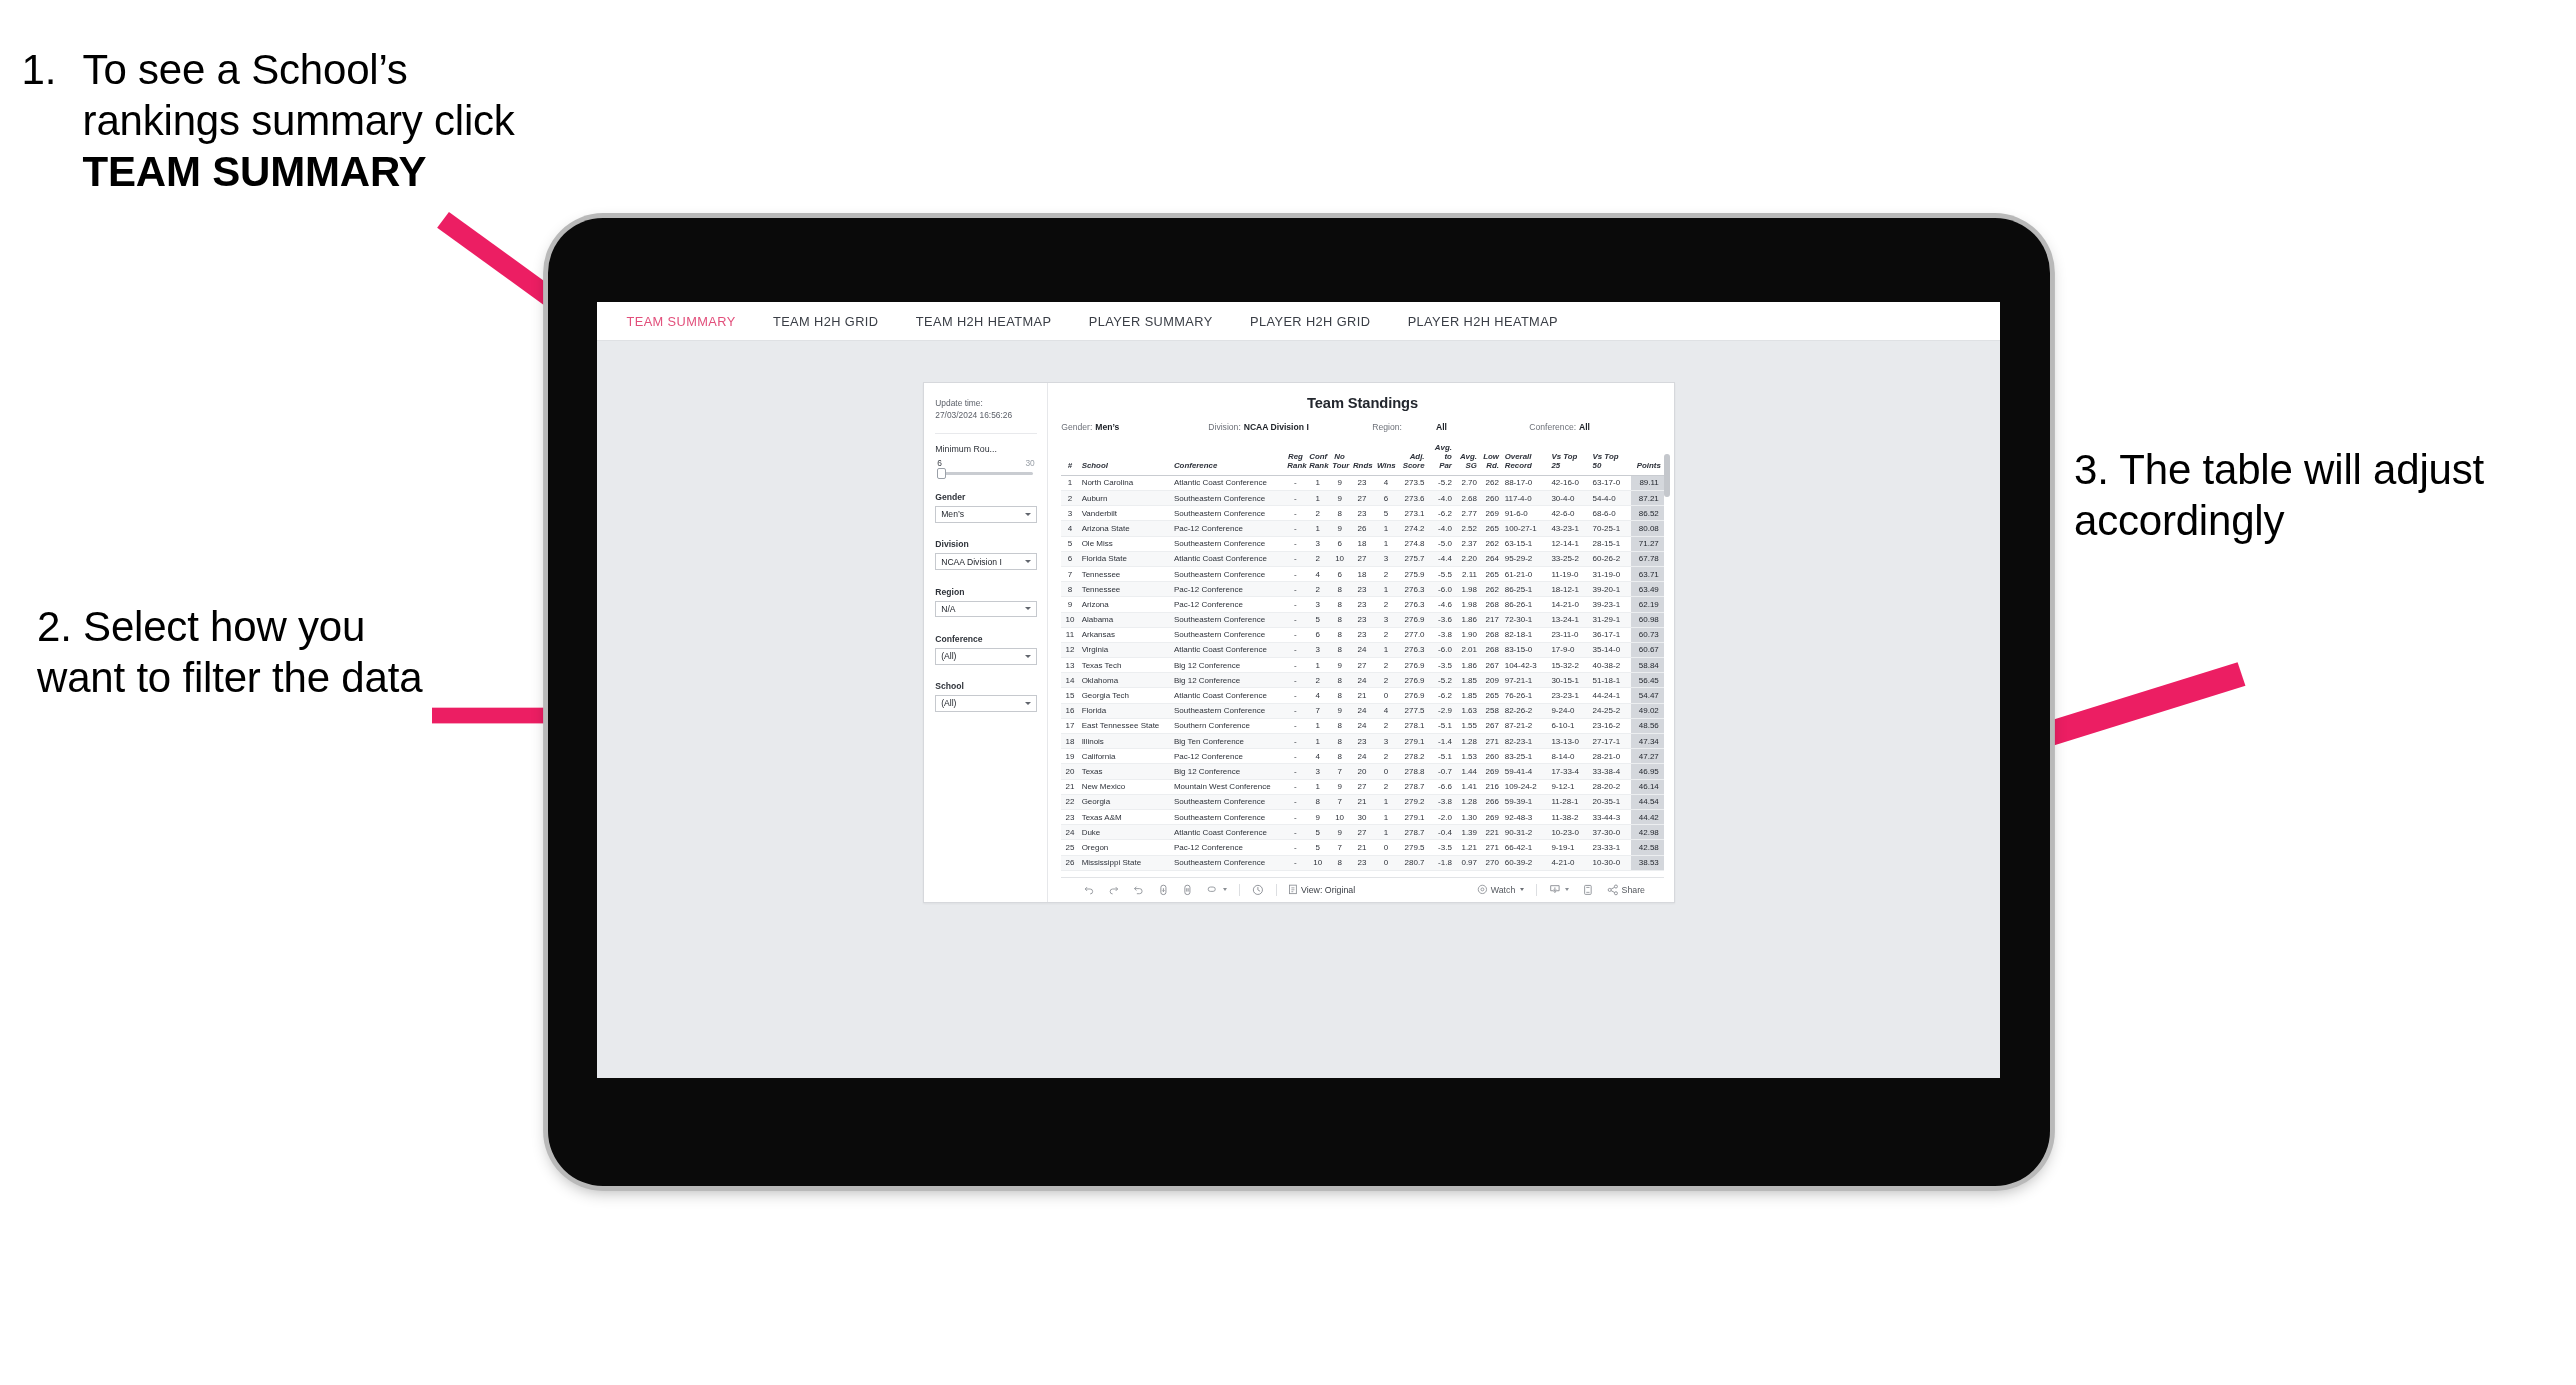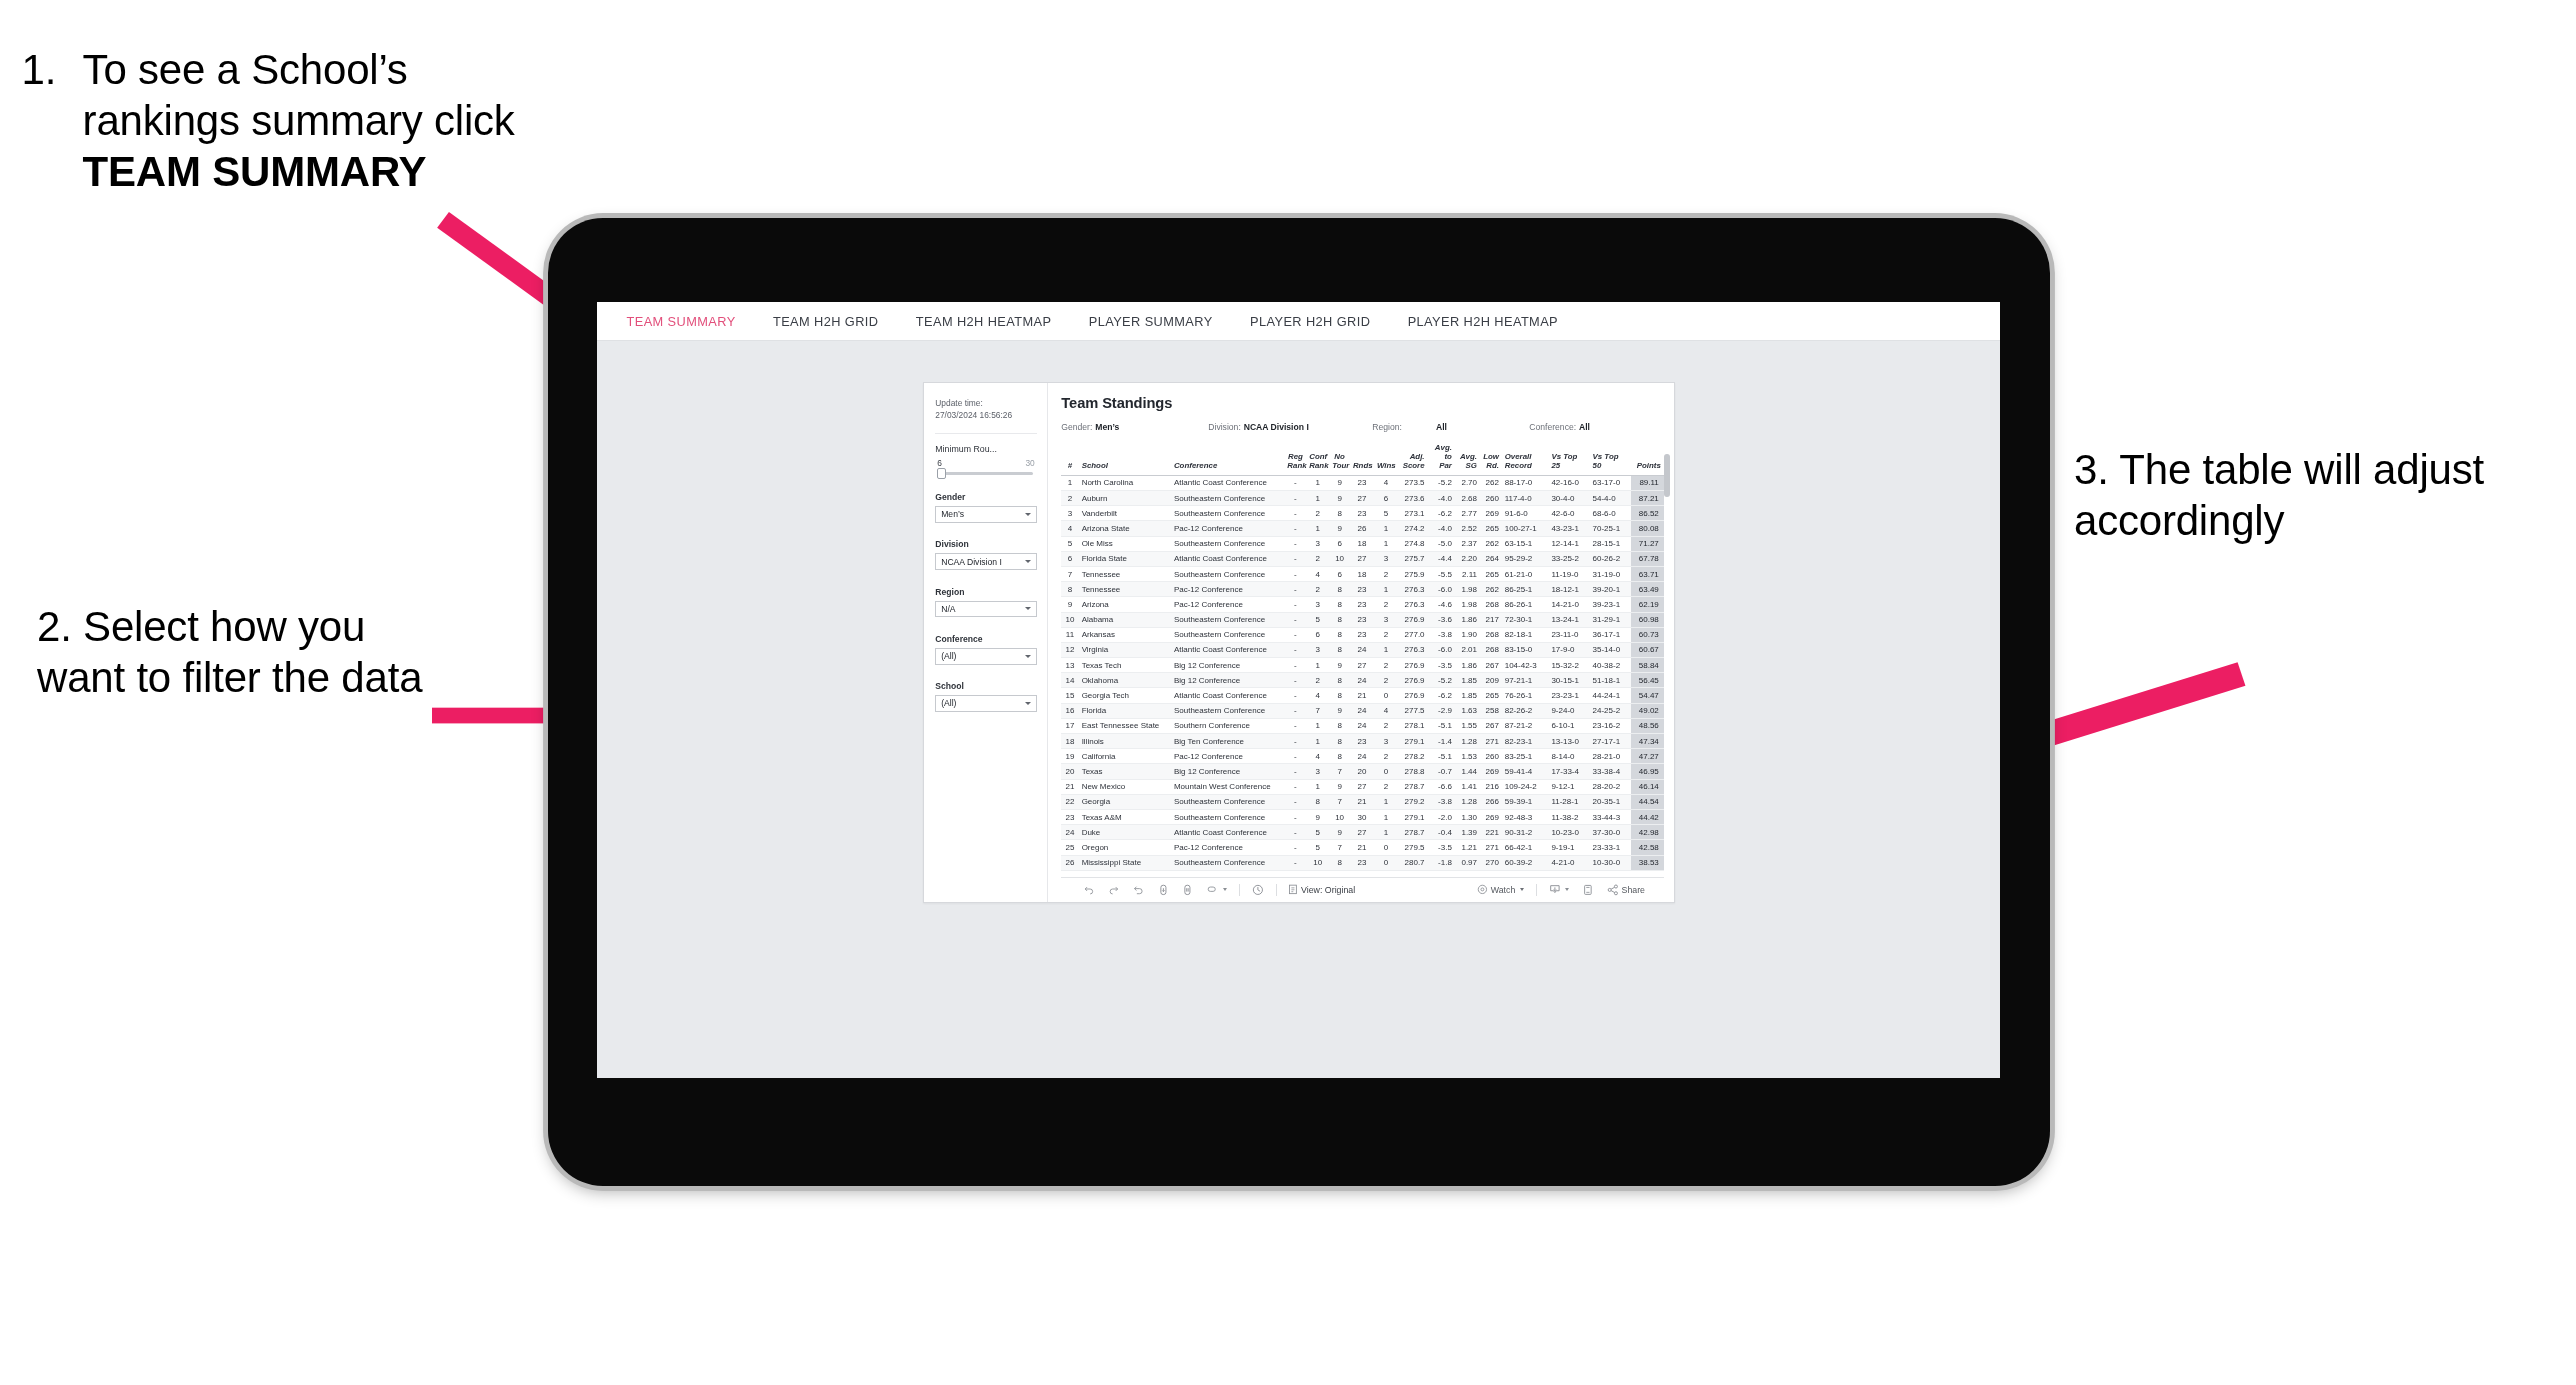--- a/index.html
+++ b/index.html
@@ -165,21 +165,21 @@
     width: 0; height: 0;
     border-left: 3.4px solid transparent;
     border-right: 3.4px solid transparent;
     border-top: 3.9px solid #61656d;
   }
 
   
   #panel { flex: 1; min-width: 0; padding: 11.8px 9.8px 0 13.8px; }
   #panel-title {
     font-size: 14.7px; font-weight: 700; color: #23272e;
-    letter-spacing: -0.1px; margin-bottom: 10.8px;
+    letter-spacing: -0.1px; margin-bottom: 10.8px; text-align: center;
   }
   #panel-filters {
     display: flex; margin-bottom: 10.8px; font-size: 8.6px;
   }
   .pf { display: flex; gap: 2.9px; }
   .pf .k { color: #6c7078; }
   .pf .v { color: #1d2127; font-weight: 700; }
   .pf:nth-child(1) { width: 147px; }
   .pf:nth-child(2) { width: 164px; }
   .pf:nth-child(3) { width: 157px; gap: 34px; }

